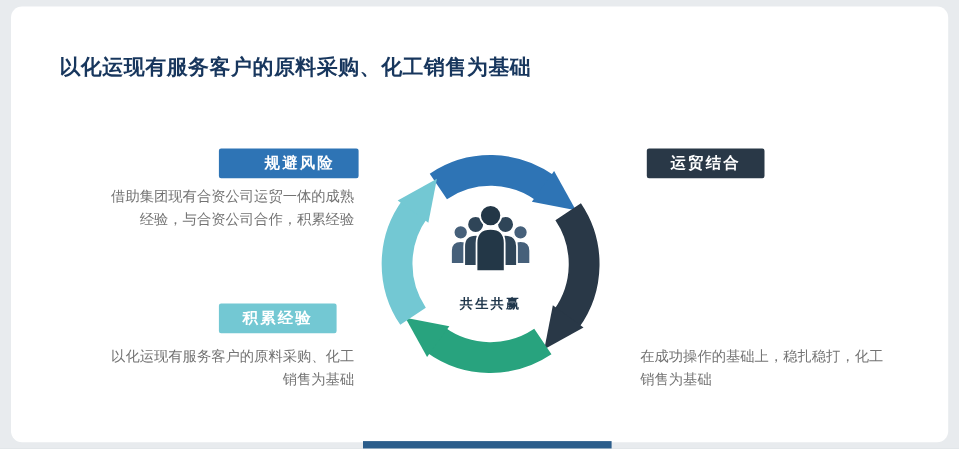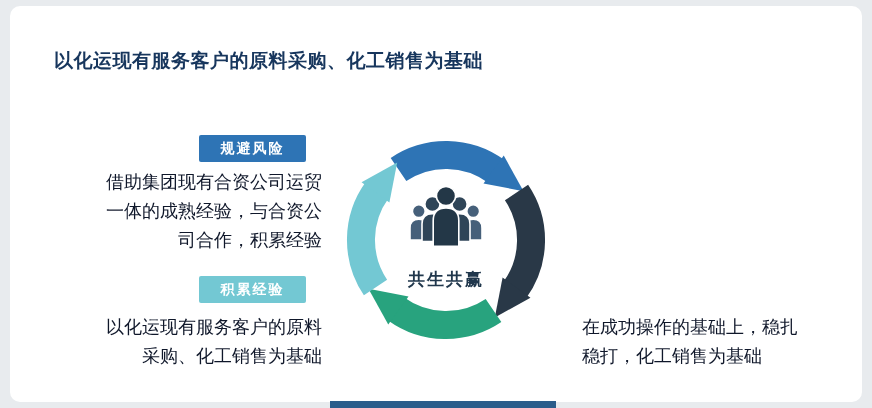--- a/index.html
+++ b/index.html
@@ -14,34 +14,34 @@
   }
   .title{
     position:absolute;left:44px;top:42px;margin:0;
     font-size:19px;font-weight:bold;color:#17365d;letter-spacing:.5px;
     white-space:nowrap;
   }
   .cycle{position:absolute;left:316px;top:114px;width:240px;height:240px;}
   .people{position:absolute;left:396px;top:178px;width:80px;height:72px;}
   .center-label{
     position:absolute;left:376px;top:262px;width:120px;text-align:center;
-    font-size:17px;font-weight:bold;color:#20374c;letter-spacing:2px;
+    font-size:12px;font-weight:bold;color:#20374c;letter-spacing:2px;
   }
   .badge{
     position:absolute;width:107px;height:27px;line-height:27px;
     text-align:center;color:#ffffff;font-size:14px;font-weight:bold;
     letter-spacing:2px;border-radius:2px;
   }
   .badge-tl{left:189px;top:129px;}
   .badge-tr{left:578px;top:129px;}
   .badge-bl{left:189px;top:270px;}
   .badge-br{left:578px;top:270px;}
   .desc{
-    position:absolute;width:228px;font-size:18px;line-height:1.62;
-    color:#0f172a;
+    position:absolute;width:228px;font-size:13px;line-height:1.62;
+    color:#737373;
   }
   .desc-tl{left:84px;top:162px;text-align:right;}
   .desc-tr{left:572px;top:162px;text-align:left;}
   .desc-bl{left:84px;top:307px;text-align:right;}
   .desc-br{left:572px;top:307px;text-align:left;}
   .footer-bar{position:absolute;left:330px;bottom:0;width:226px;height:7px;}
 </style>
 </head>
 <body>
 
@@ -81,23 +81,24 @@
           <path d="M20,72 L20,50 Q20,37 33,37 Q46,37 46,50 L46,72 Z" fill="#2f4558"></path>
         <circle cx="67" cy="25" r="9.5" fill="#2f4558"></circle>
           <path d="M54,72 L54,50 Q54,37 67,37 Q80,37 80,50 L80,72 Z" fill="#2f4558"></path>
         <circle cx="50" cy="15" r="12" fill="#233747"></circle>
           <path d="M34,78 L34,46 Q34,30 50,30 Q66,30 66,46 L66,78 Z" fill="#233747"></path>
       </g>
     </svg>
 
     <div class="center-label">共生共赢</div>
 
-    <div class="badge badge-tl" style="background-color: rgb(46, 116, 181);">规避风险</div>
+    <div class="badge badge-tl" style="background-color: rgb(46, 116, 181); padding-left: 20px;">规避风险</div>
     <div class="desc desc-tl">借助集团现有合资公司运贸一体的成熟经验，与合资公司合作，积累经验</div>
 
+    <div class="badge badge-tr" style="background-color: rgb(41, 56, 71);">运贸结合</div>
 
     <div class="badge badge-bl" style="background-color: rgb(115, 200, 211);">积累经验</div>
     <div class="desc desc-bl">以化运现有服务客户的原料采购、化工销售为基础</div>
 
     <div class="desc desc-br">在成功操作的基础上，稳扎稳打，化工销售为基础</div>
 
   </div>
 
   <div class="footer-bar" style="background-color: rgb(43, 93, 139);"></div>
 </div>

